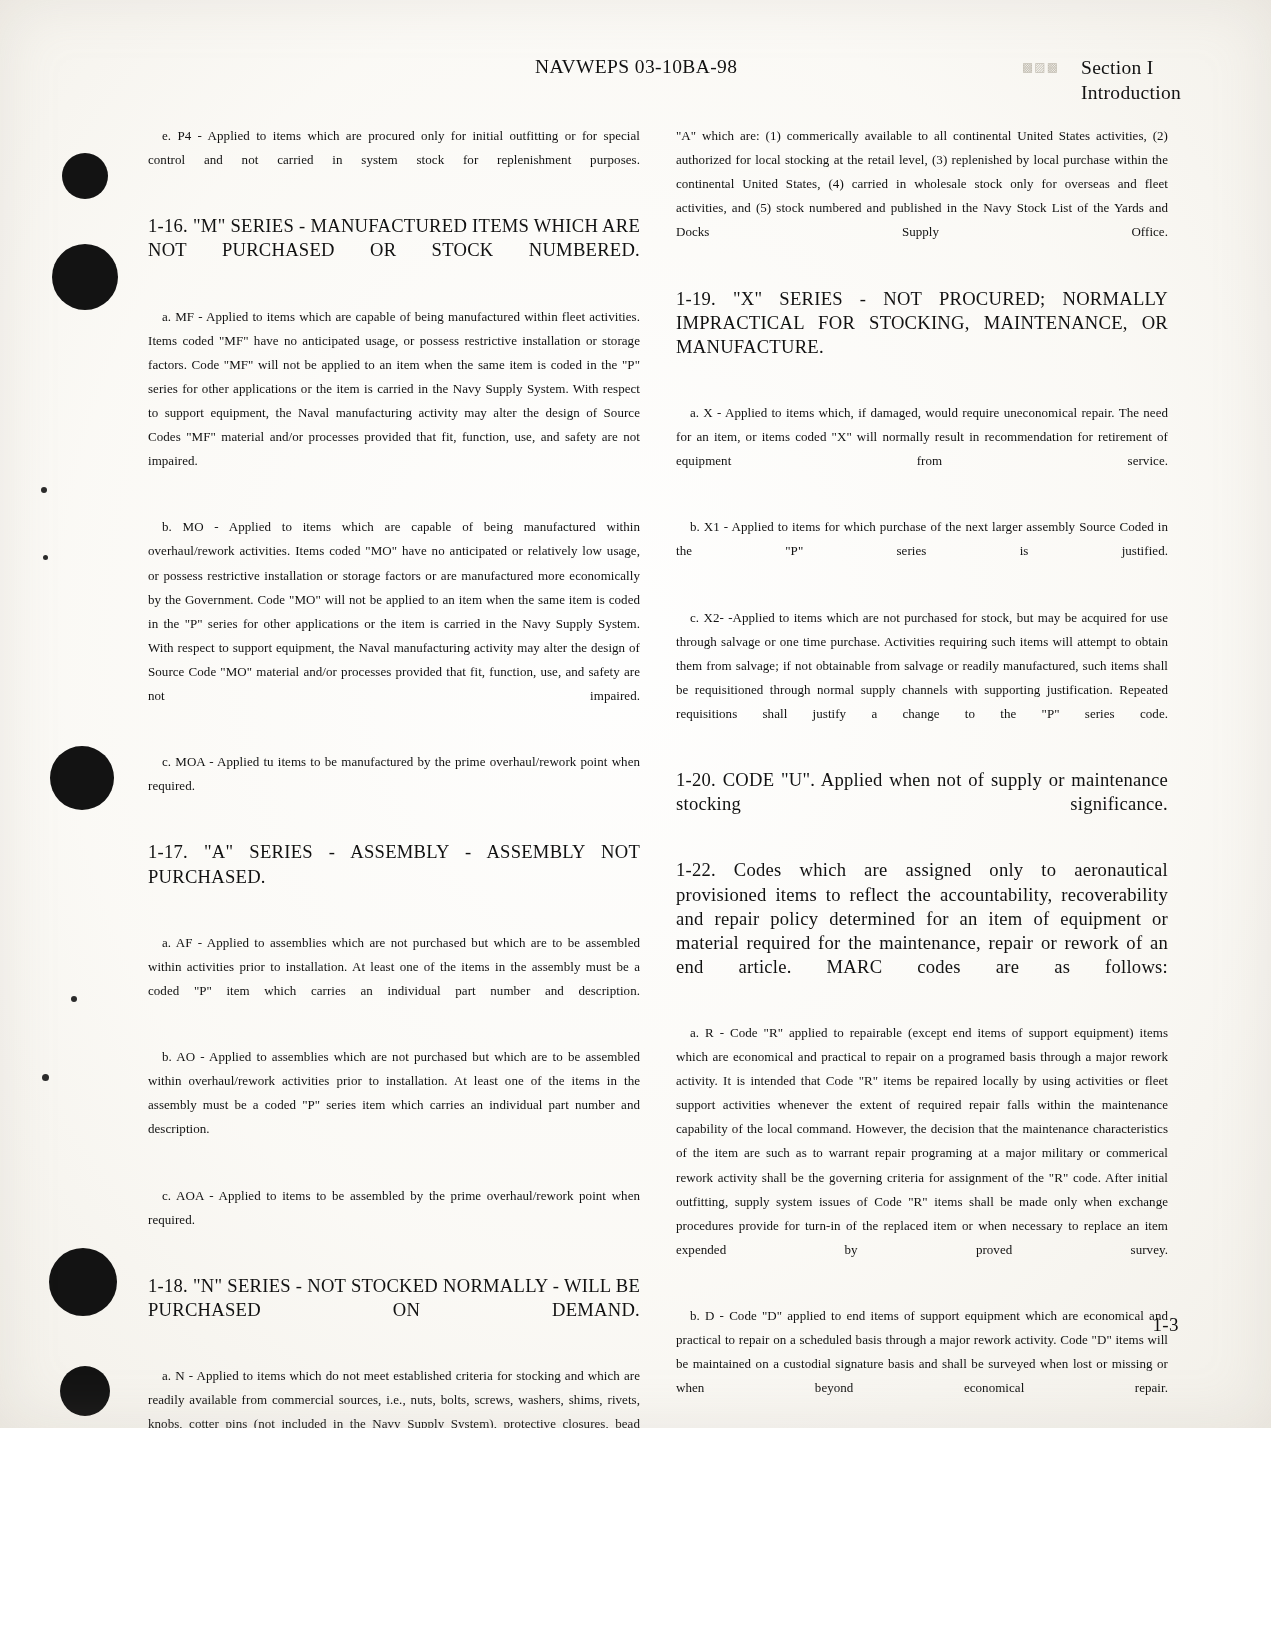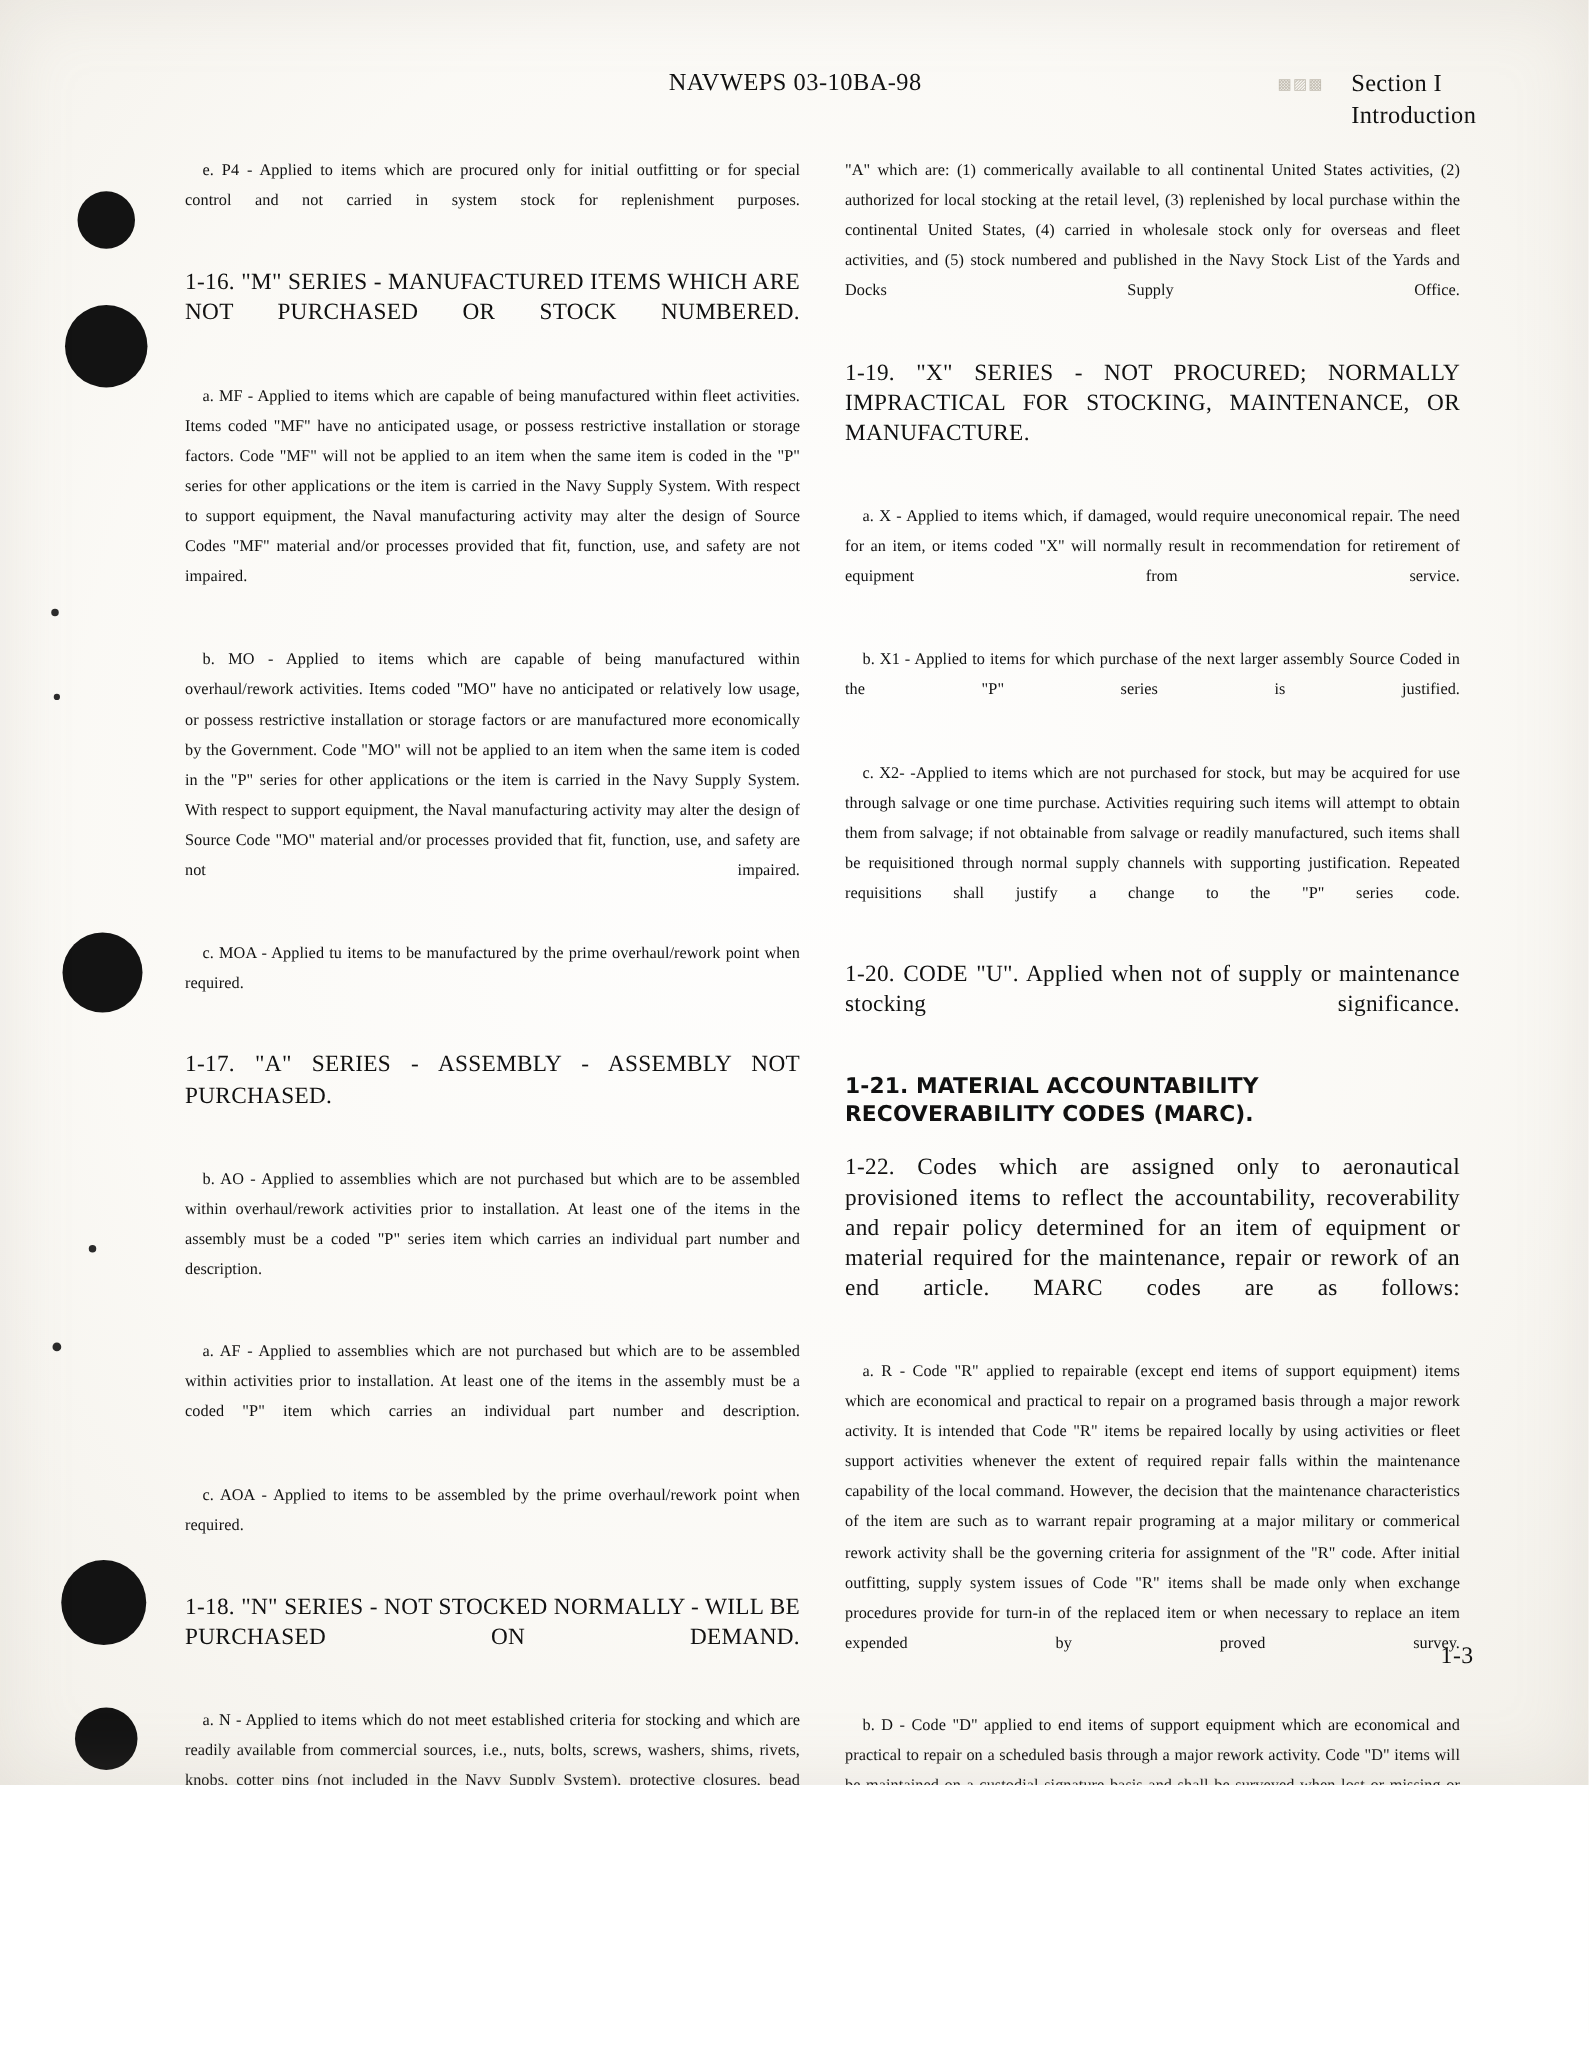--- a/index.html
+++ b/index.html
@@ -174,36 +174,35 @@
 
   <div class="columns">
 
     <div class="col left">
       <p class="body">e. P4 - Applied to items which are procured only for initial outfitting or for special control and not carried in system stock for replenishment purposes.</p>
       <p class="head">1-16. "M" SERIES - MANUFACTURED ITEMS WHICH ARE NOT PURCHASED OR STOCK NUMBERED.</p>
       <p class="body">a. MF - Applied to items which are capable of being manufactured within fleet activities. Items coded "MF" have no anticipated usage, or possess restrictive installation or storage factors. Code "MF" will not be applied to an item when the same item is coded in the "P" series for other applications or the item is carried in the Navy Supply System. With respect to support equipment, the Naval manufacturing activity may alter the design of Source Codes "MF" material and/or processes provided that fit, function, use, and safety are not impaired.</p>
       <p class="body">b. MO - Applied to items which are capable of being manufactured within overhaul/rework activities. Items coded "MO" have no anticipated or relatively low usage, or possess restrictive installation or storage factors or are manufactured more economically by the Government. Code "MO" will not be applied to an item when the same item is coded in the "P" series for other applications or the item is carried in the Navy Supply System. With respect to support equipment, the Naval manufacturing activity may alter the design of Source Code "MO" material and/or processes provided that fit, function, use, and safety are not impaired.</p>
       <p class="body">c. MOA - Applied tu items to be manufactured by the prime overhaul/rework point when required.</p>
       <p class="head">1-17. "A" SERIES - ASSEMBLY - ASSEMBLY NOT PURCHASED.</p>
+      <p class="body">a. AF - Applied to assemblies which are not purchased but which are to be assembled within activities prior to installation. At least one of the items in the assembly must be a coded "P" item which carries an individual part number and description.</p>
       <p class="body">b. AO - Applied to assemblies which are not purchased but which are to be assembled within overhaul/rework activities prior to installation. At least one of the items in the assembly must be a coded "P" series item which carries an individual part number and description.</p>
-      <p class="body">a. AF - Applied to assemblies which are not purchased but which are to be assembled within activities prior to installation. At least one of the items in the assembly must be a coded "P" item which carries an individual part number and description.</p>
       <p class="body">c. AOA - Applied to items to be assembled by the prime overhaul/rework point when required.</p>
       <p class="head">1-18. "N" SERIES - NOT STOCKED NORMALLY - WILL BE PURCHASED ON DEMAND.</p>
       <p class="body">a. N - Applied to items which do not meet established criteria for stocking and which are readily available from commercial sources, i.e., nuts, bolts, screws, washers, shims, rivets, knobs, cotter pins (not included in the Navy Supply System), protective closures, bead chains, adhesives, and cabinet locks.</p>
 
     </div>
 
     <div class="col right">
       <p class="body no-indent">"A" which are: (1) commerically available to all continental United States activities, (2) authorized for local stocking at the retail level, (3) replenished by local purchase within the continental United States, (4) carried in wholesale stock only for overseas and fleet activities, and (5) stock numbered and published in the Navy Stock List of the Yards and Docks Supply Office.</p>
       <p class="head">1-19. "X" SERIES - NOT PROCURED; NORMALLY IMPRACTICAL FOR STOCKING, MAINTENANCE, OR MANUFACTURE.</p>
       <p class="body">a. X - Applied to items which, if damaged, would require uneconomical repair. The need for an item, or items coded "X" will normally result in recommendation for retirement of equipment from service.</p>
       <p class="body">b. X1 - Applied to items for which purchase of the next larger assembly Source Coded in the "P" series is justified.</p>
       <p class="body">c. X2- -Applied to items which are not purchased for stock, but may be acquired for use through salvage or one time purchase. Activities requiring such items will attempt to obtain them from salvage; if not obtainable from salvage or readily manufactured, such items shall be requisitioned through normal supply channels with supporting justification. Repeated requisitions shall justify a change to the "P" series code.</p>
       <p class="head">1-20. CODE "U". Applied when not of supply or maintenance stocking significance.</p>
-      <p class="head-sans">1-21. MATERIAL ACCOUNTABILITY RECOVERABILITY CODES (MARC).</p>
       <p class="head">1-22. Codes which are assigned only to aeronautical provisioned items to reflect the accountability, recoverability and repair policy determined for an item of equipment or material required for the maintenance, repair or rework of an end article. MARC codes are as follows:</p>
       <p class="body">a. R - Code "R" applied to repairable (except end items of support equipment) items which are economical and practical to repair on a programed basis through a major rework activity. It is intended that Code "R" items be repaired locally by using activities or fleet support activities whenever the extent of required repair falls within the maintenance capability of the local command. However, the decision that the maintenance characteristics of the item are such as to warrant repair programing at a major military or commerical rework activity shall be the governing criteria for assignment of the "R" code. After initial outfitting, supply system issues of Code "R" items shall be made only when exchange procedures provide for turn-in of the replaced item or when necessary to replace an item expended by proved survey.</p>
       <p class="body">b. D - Code "D" applied to end items of support equipment which are economical and practical to repair on a scheduled basis through a major rework activity. Code "D" items will be maintained on a custodial signature basis and shall be surveyed when lost or missing or when beyond economical repair.</p>
     </div>
   </div>
 
   <div class="page-number">1-3</div>
 
   <div class="scan-edge"></div>
 </div>

